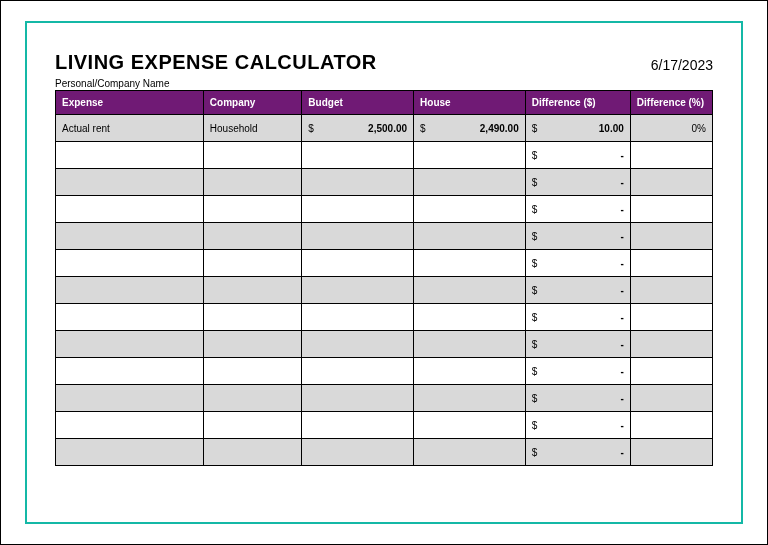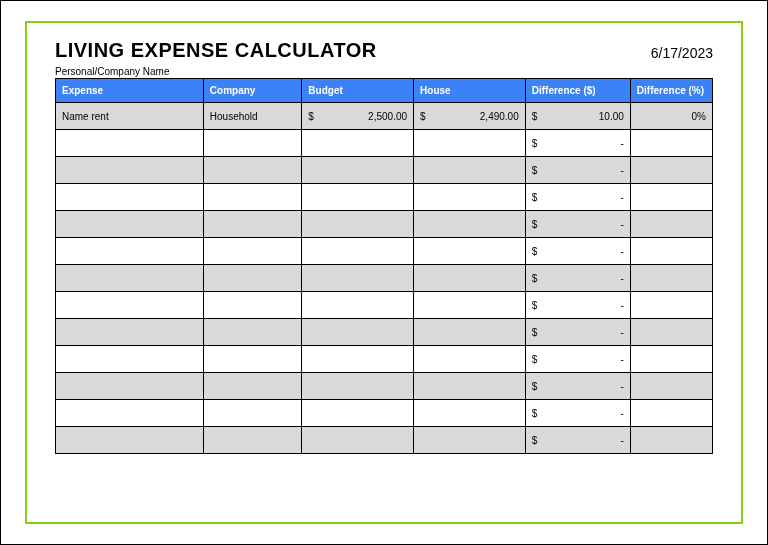--- a/index.html
+++ b/index.html
@@ -7,23 +7,23 @@
       width: 768px;
       height: 545px;
       background: #ffffff;
       font-family: Arial, sans-serif;
       padding: 20px 24px;
       border: 1px solid #000;
     }
     .page {
       width: 100%;
       height: 100%;
-      border: 2px solid #84cc16;
+      border: 2px solid #14b8a6;
       background: #fff;
-      padding: 16px 28px 20px 28px;
+      padding: 28px 28px 20px 28px;
       position: relative;
     }
     .header {
       display: flex;
       justify-content: space-between;
       align-items: flex-start;
       margin-bottom: 4px;
     }
     .title {
       font-size: 20px;
@@ -38,21 +38,21 @@
       font-size: 10px;
       margin-bottom: 1px;
       color: #000;
     }
     table {
       width: 100%;
       border-collapse: collapse;
       font-size: 10px;
     }
     thead th {
-      background: #3b82f6;
+      background: #701a75;
       color: #fff;
       text-align: left;
       padding: 6px 6px;
       font-weight: bold;
       border-right: 1px solid #000;
       border-top: 1px solid #000;
       border-bottom: 1px solid #000;
     }
     thead th:first-child { border-left: 1px solid #000; }
     tbody td {
@@ -62,21 +62,21 @@
       vertical-align: middle;
     }
     .col-expense { width: 22.5%; }
     .col-category { width: 15%; }
     .col-budget { width: 17%; }
     .col-actual { width: 17%; }
     .col-diff { width: 16%; }
     .col-diffpct { width: 12.5%; }
     .money-cell { position: relative; }
     .money-cell .sym { position: absolute; left: 6px; }
-    .money-cell .val { display: block; text-align: right; }
+    .money-cell .val { display: block; text-align: right; font-weight: bold; }
     .pct-cell { text-align: right; }
     tbody tr.alt td { background: #d9d9d9; }
     tbody tr.white td { background: #ffffff; }
   </style>
 </head>
 <body>
 
 <div class="page">
   <div class="header">
     <div class="title">LIVING EXPENSE CALCULATOR</div>
@@ -90,21 +90,21 @@
         <th class="col-expense">Expense</th>
         <th class="col-category">Company</th>
         <th class="col-budget">Budget</th>
         <th class="col-actual">House</th>
         <th class="col-diff">Difference ($)</th>
         <th class="col-diffpct">Difference (%)</th>
       </tr>
     </thead>
     <tbody id="tbody">
         <tr class="alt">
-          <td>Name rent</td>
+          <td>Actual rent</td>
           <td>Household</td>
           <td class="money-cell">
             <span class="sym">$</span>
             <span class="val">2,500.00</span>
           </td>
           <td class="money-cell">
             <span class="sym">$</span>
             <span class="val">2,490.00</span>
           </td>
           <td class="money-cell">

